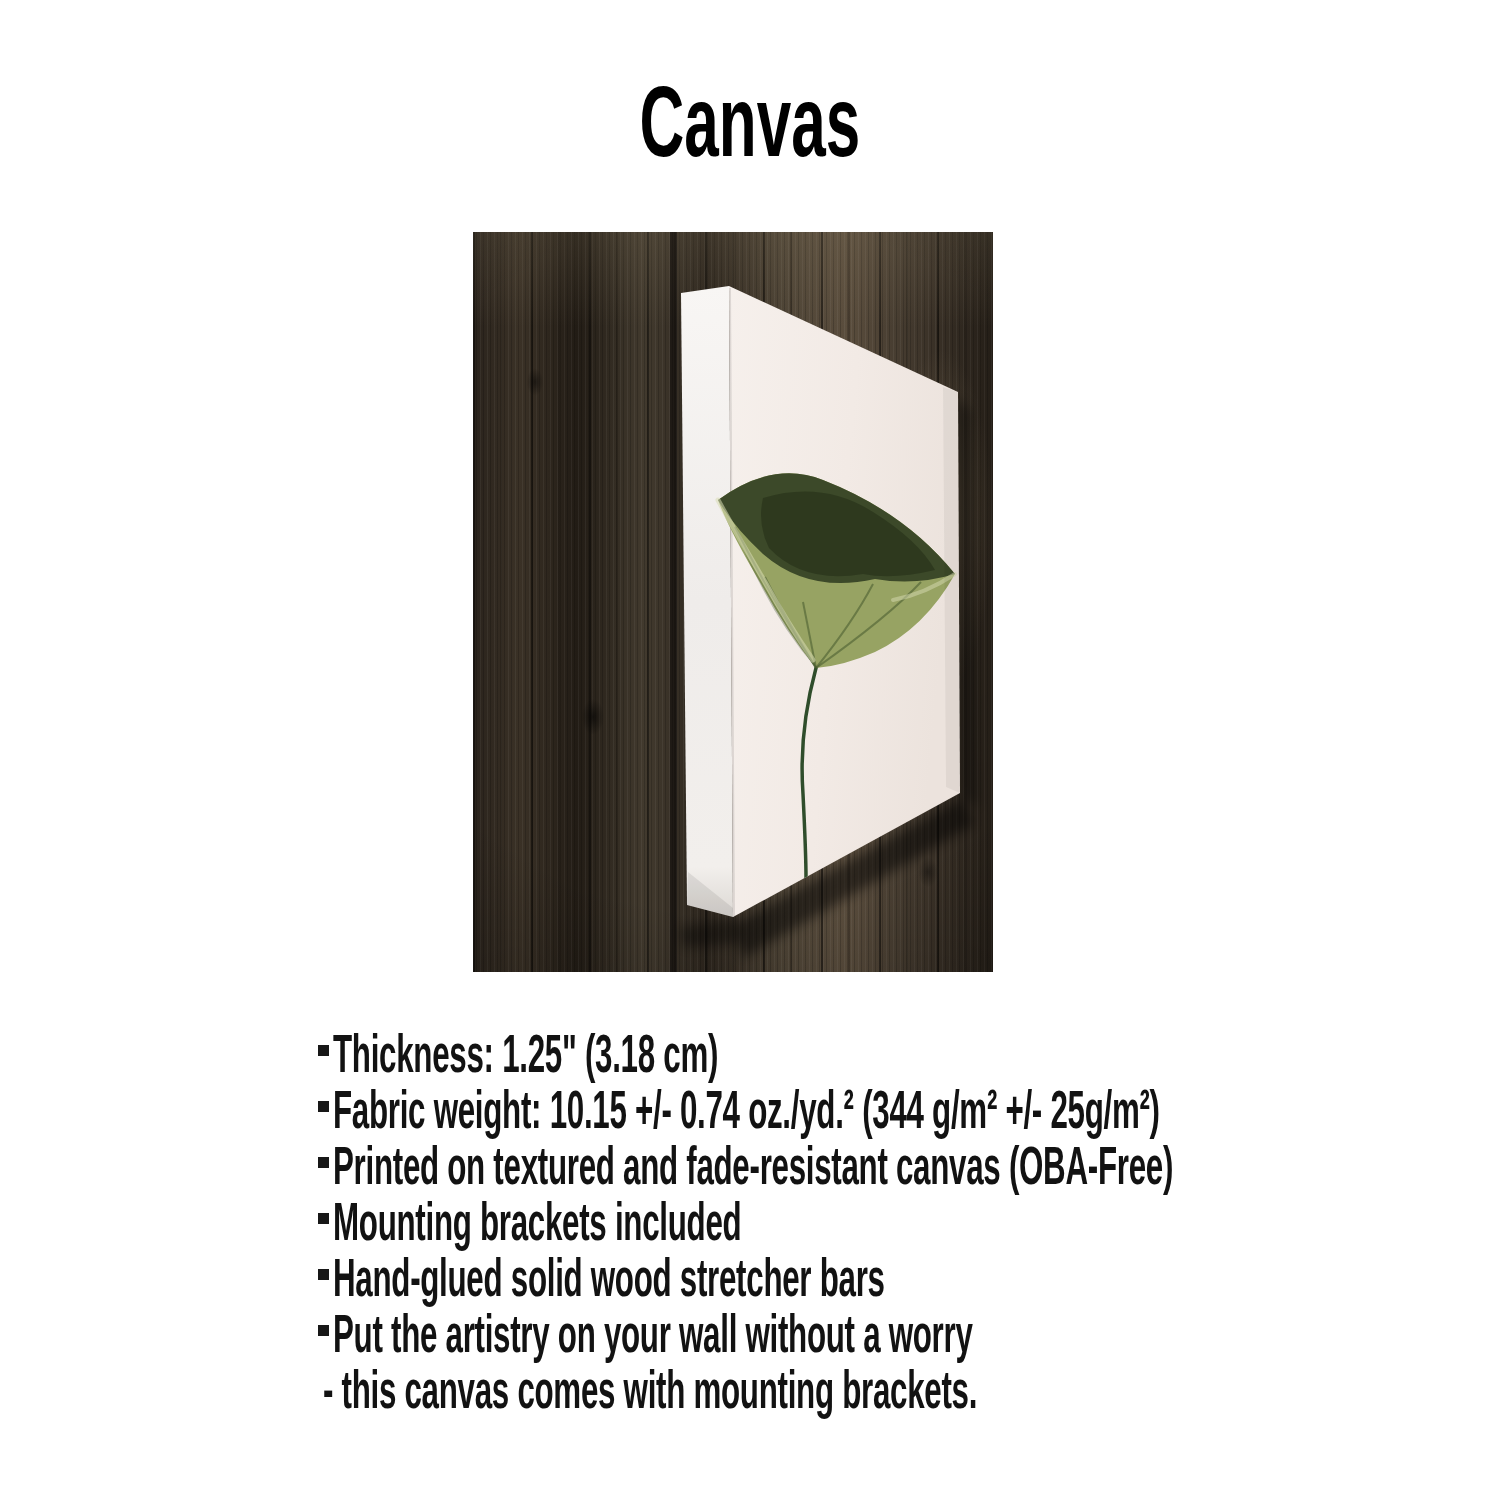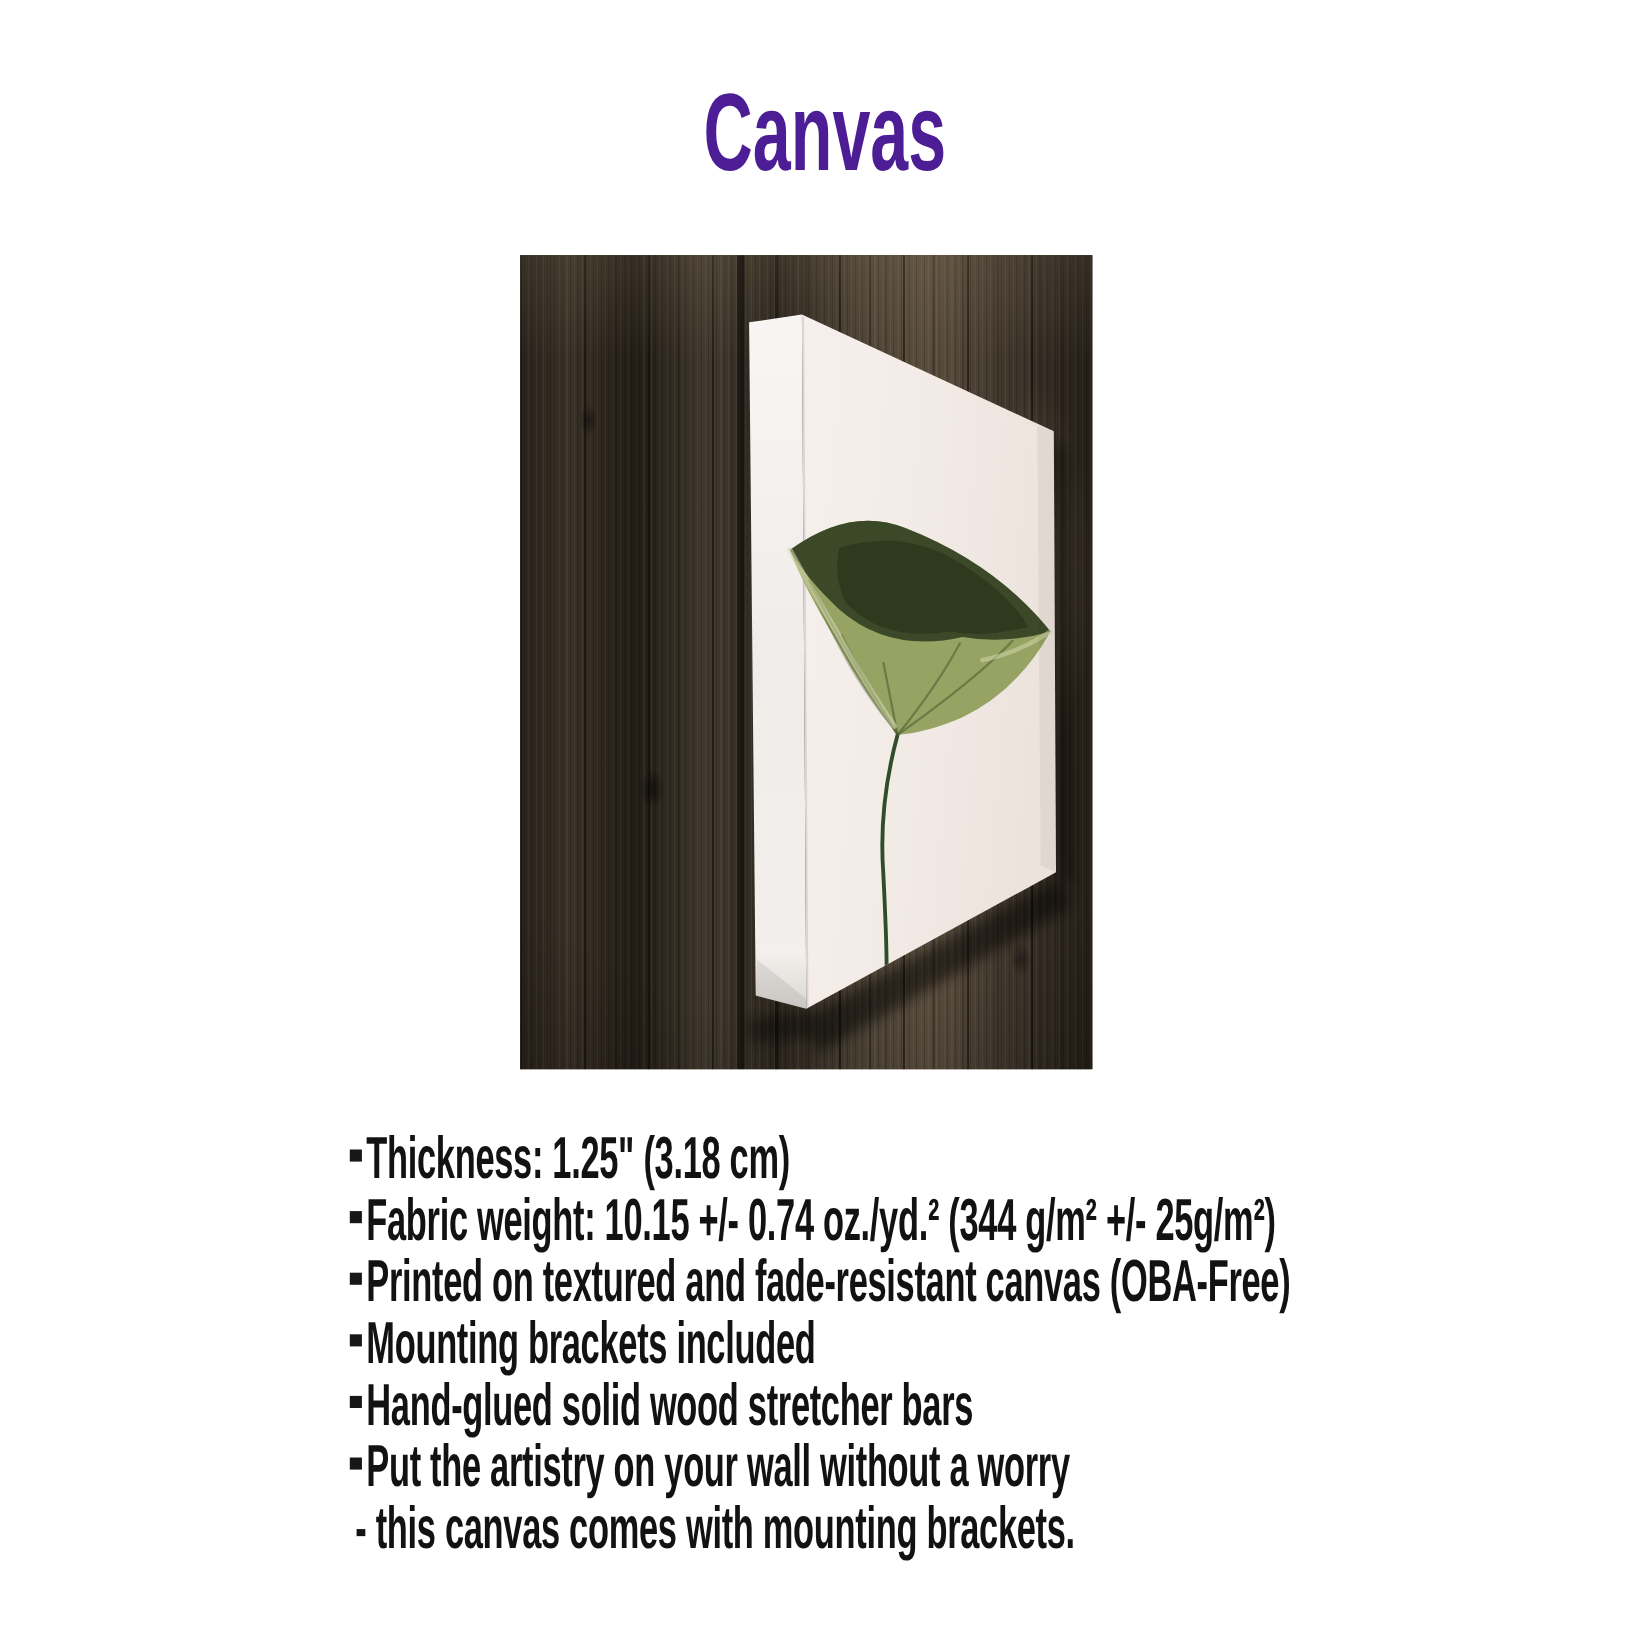--- a/index.html
+++ b/index.html
@@ -14,21 +14,21 @@
   
   .title {
     position:absolute;
     left:0; top:71px;
     width:100%;
     margin:0;
     text-align:center;
     font-weight:bold;
     font-size:100px;
     line-height:100px;
-    color:#4c1d95;
+    color:#000000;
     letter-spacing:0;
   }
   .title .cond {
     display:inline-block;
     transform:scaleX(0.62);
     transform-origin:50% 50%;
     white-space:nowrap;
   }
 
   

